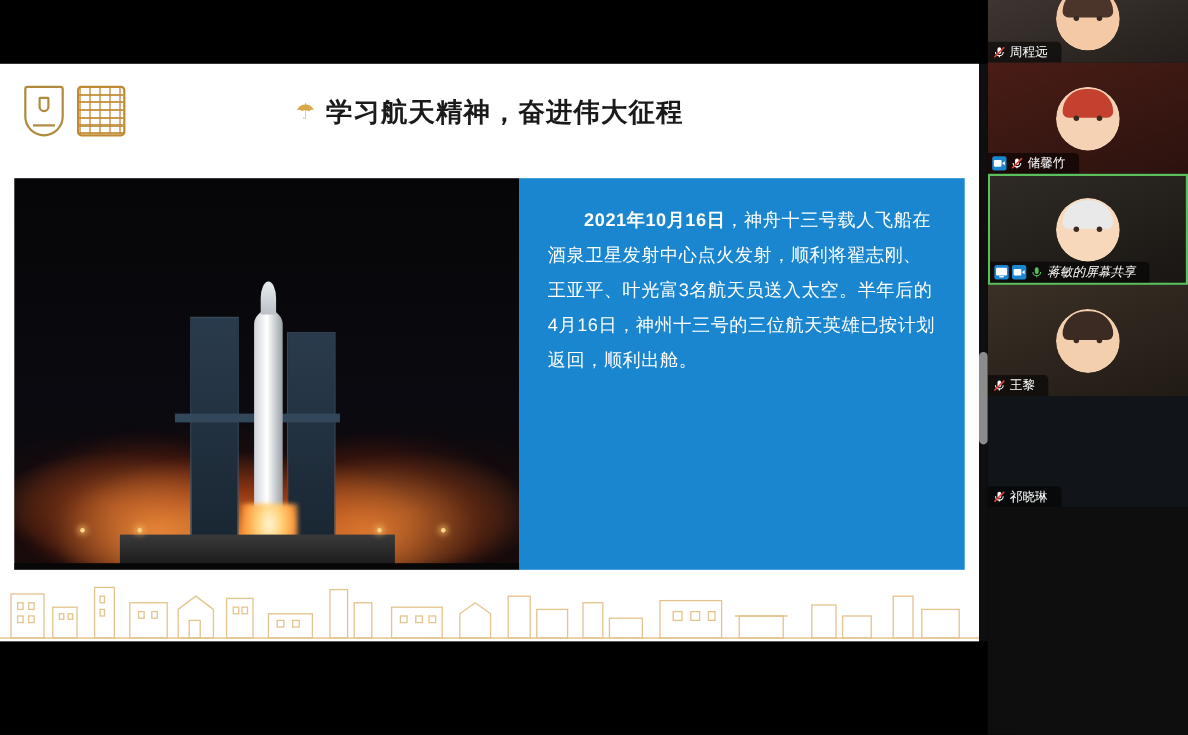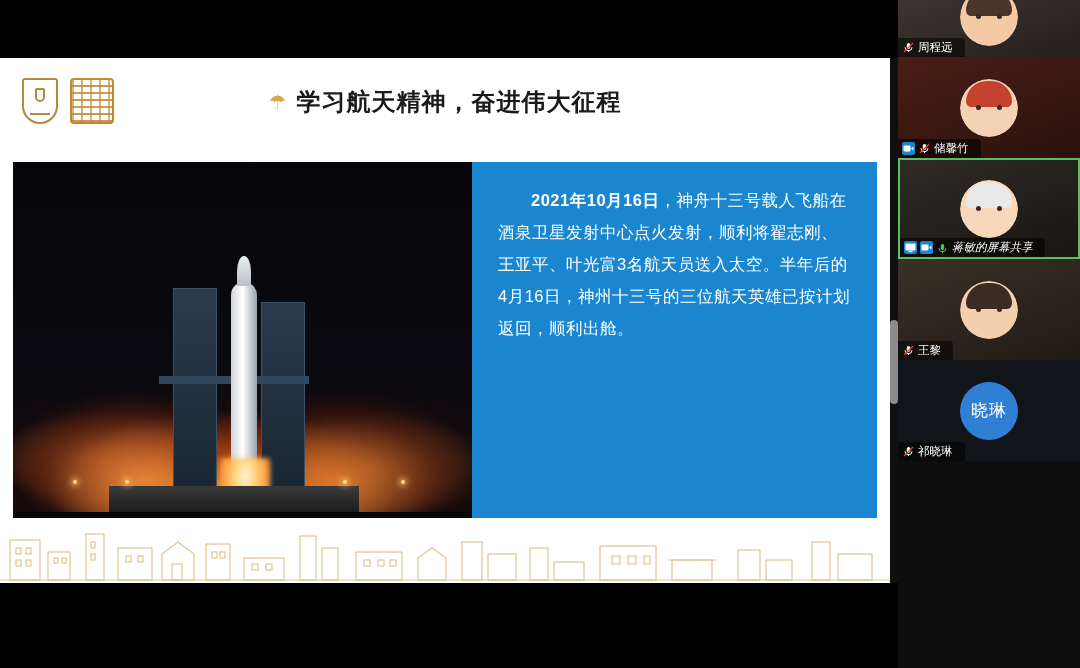--- a/index.html
+++ b/index.html
@@ -591,21 +591,20 @@
               <path d="M3 6.2a3.5 3.5 0 0 0 7 0" stroke="#fff" stroke-width="1" fill="none"></path>
               <line x1="6.5" y1="9.2" x2="6.5" y2="11" stroke="#fff" stroke-width="1"></line>
               <line x1="2" y1="11" x2="11" y2="2" stroke="#e8413c" stroke-width="1.4"></line>
             </svg>
         </span>
         <span class="nm">王黎</span>
       </div>
     </div>
 
     <div class="tile bg6">
-      <div class="avatar-initial">晓琳</div>
       <div class="name-bar">
         <span class="mini-icon ic-mute">
           <svg width="13" height="13" viewBox="0 0 13 13">
               <rect x="4.8" y="2" width="3.4" height="6" rx="1.7" fill="#fff"></rect>
               <path d="M3 6.2a3.5 3.5 0 0 0 7 0" stroke="#fff" stroke-width="1" fill="none"></path>
               <line x1="6.5" y1="9.2" x2="6.5" y2="11" stroke="#fff" stroke-width="1"></line>
               <line x1="2" y1="11" x2="11" y2="2" stroke="#e8413c" stroke-width="1.4"></line>
             </svg>
         </span>
         <span class="nm">祁晓琳</span>

